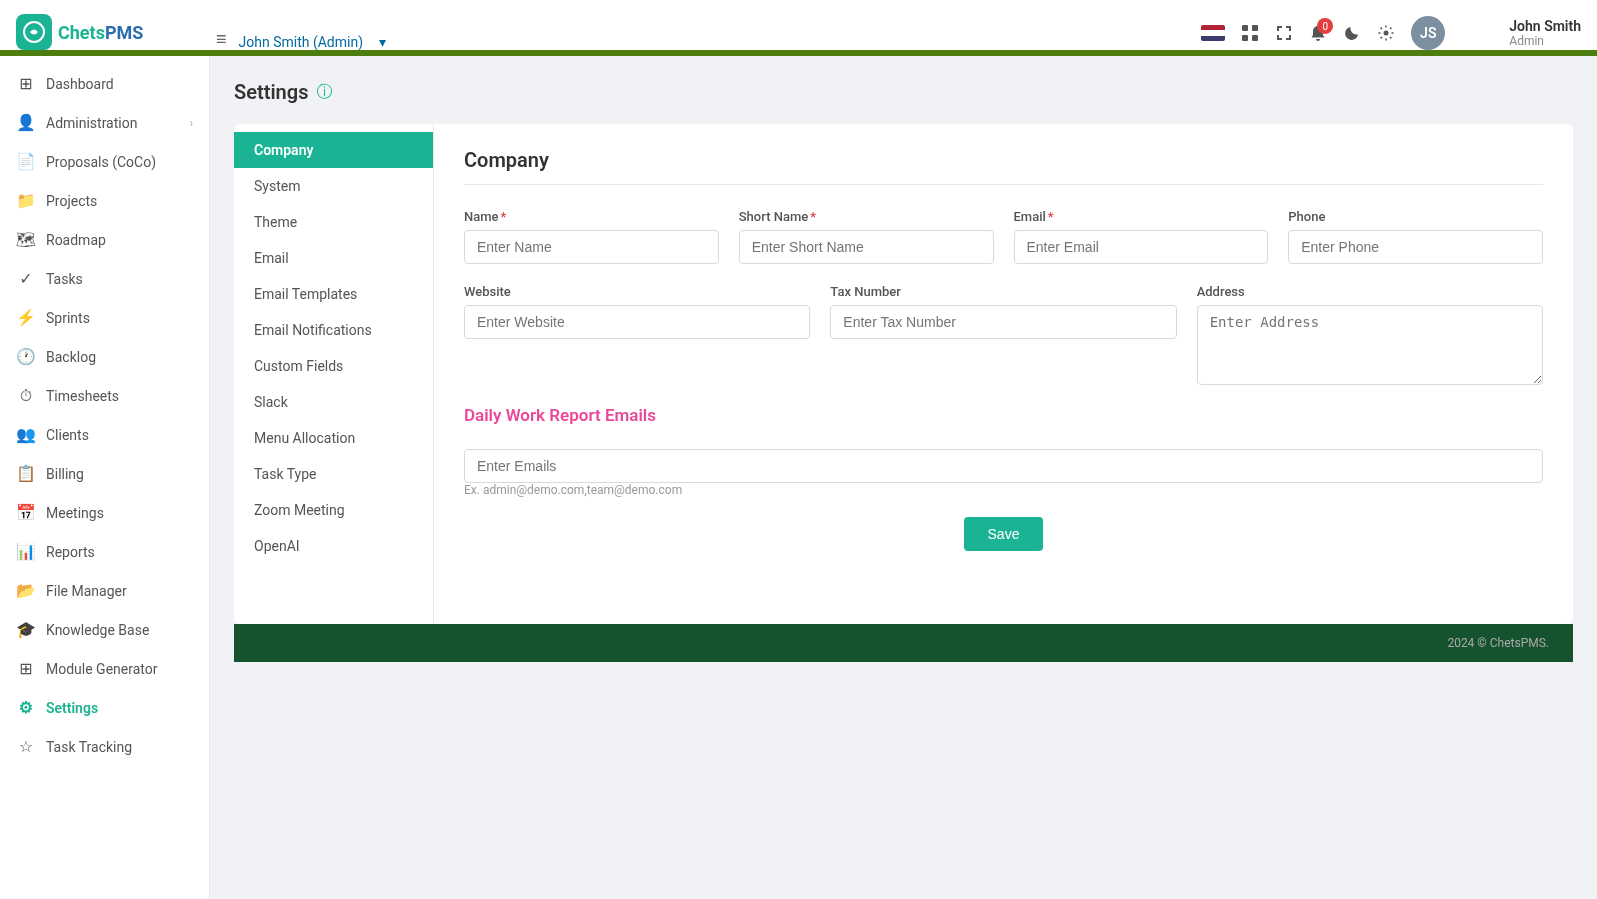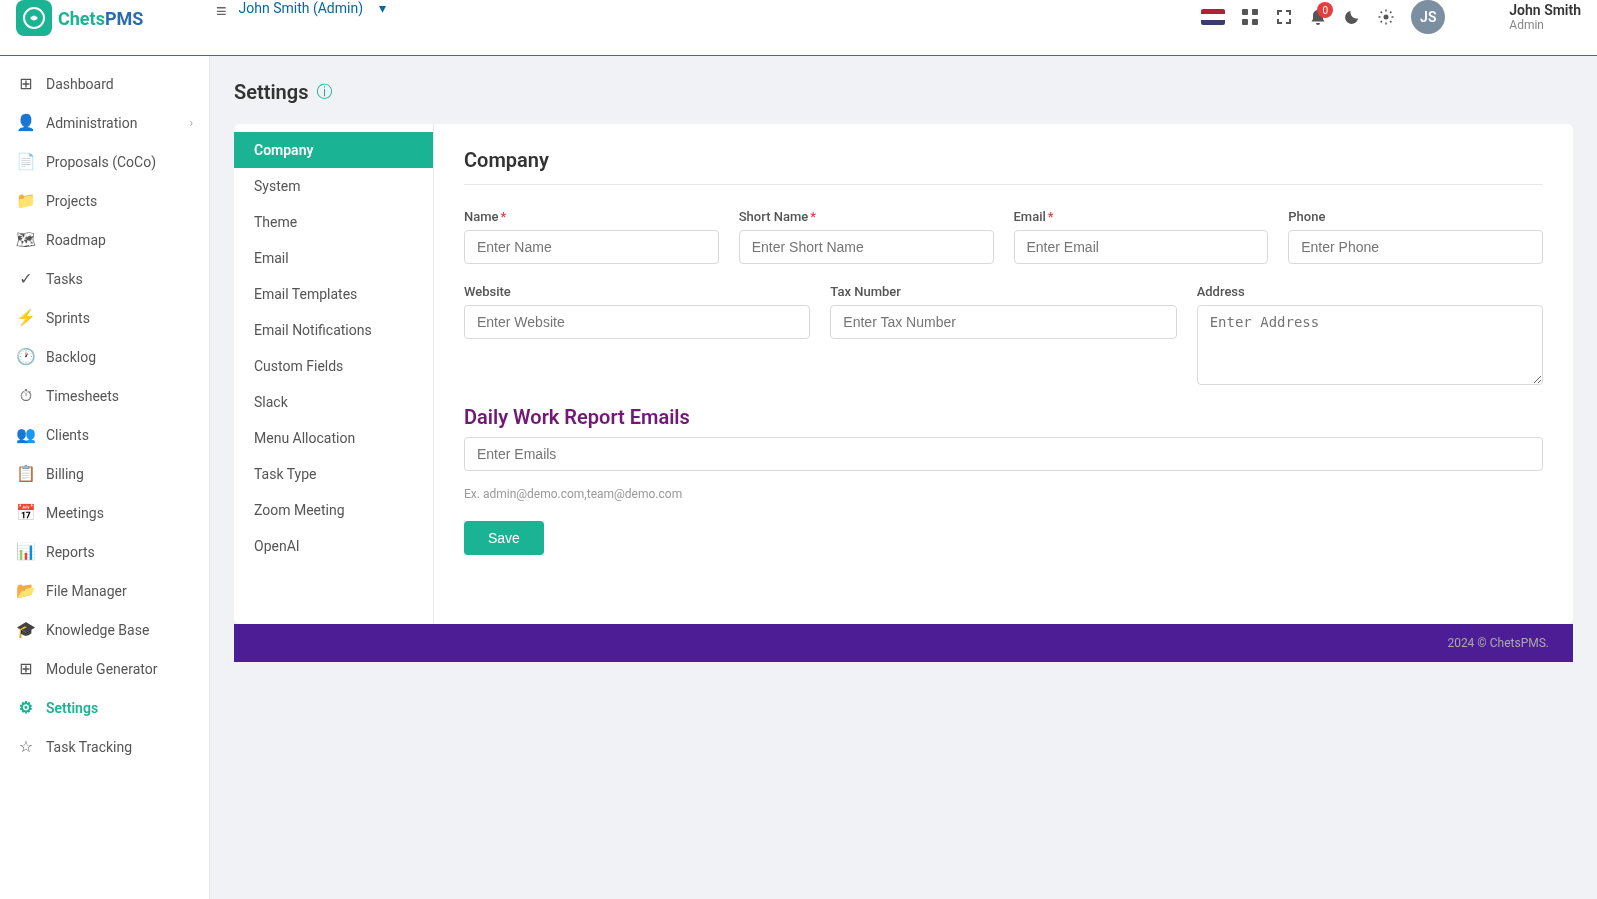--- a/index.html
+++ b/index.html
@@ -2,23 +2,23 @@
 <html><head>
   <meta charset="utf-8">
   <style>
     * { box-sizing: border-box; margin: 0; padding: 0; }
     body { font-family: -apple-system, BlinkMacSystemFont, 'Segoe UI', Roboto, sans-serif; background: #f0f2f5; display: flex; flex-direction: column; height: 100vh; overflow: hidden; }
 
     
     .navbar {
       height: 56px;
       background: #fff;
-      border-bottom: 1px solid #4d7c0f;
-      display: flex;
-      align-items: flex-start;
+      border-bottom: 6px solid #4d7c0f;
+      display: flex;
+      align-items: flex-end;
       padding: 0 16px;
       position: fixed;
       top: 0; left: 0; right: 0;
       z-index: 100;
     }
     .navbar-brand {
       display: flex;
       align-items: center;
       gap: 6px;
       width: 200px;
@@ -205,53 +205,53 @@
       font-size: 14px;
       color: #333;
       outline: none;
       transition: border 0.2s;
       width: 100%;
     }
     textarea.form-control { resize: vertical; min-height: 80px; }
 
     .daily-work-section { margin-bottom: 20px; }
     .daily-work-title {
-      font-size: 20px;
+      font-size: 17px;
       font-weight: 600;
-      color: #701a75;
-      margin-bottom: 8px;
+      color: #ec4899;
+      margin-bottom: 24px;
     }
     .example-text {
       font-size: 12px;
       color: #999;
-      margin-top: 16px;
+      margin-top: 0;
     }
 
     .form-actions {
       display: flex;
-      justify-content: flex-start;
+      justify-content: center;
       margin-top: 20px;
     }
     .btn-save {
       background: #1ab394;
       color: #fff;
       border: none;
       border-radius: 4px;
       padding: 9px 24px;
       font-size: 14px;
       font-weight: 500;
       cursor: pointer;
     }
 
     .footer {
       text-align: right;
       font-size: 12px;
       color: #aaa;
       padding: 12px 24px;
-      background: #4c1d95;
+      background: #14532d;
     }
 
     
     ::-webkit-scrollbar { width: 6px; }
     ::-webkit-scrollbar-thumb { background: #ccc; border-radius: 3px; }
   </style>
 </head>
 <body>
 
 <nav class="navbar">

